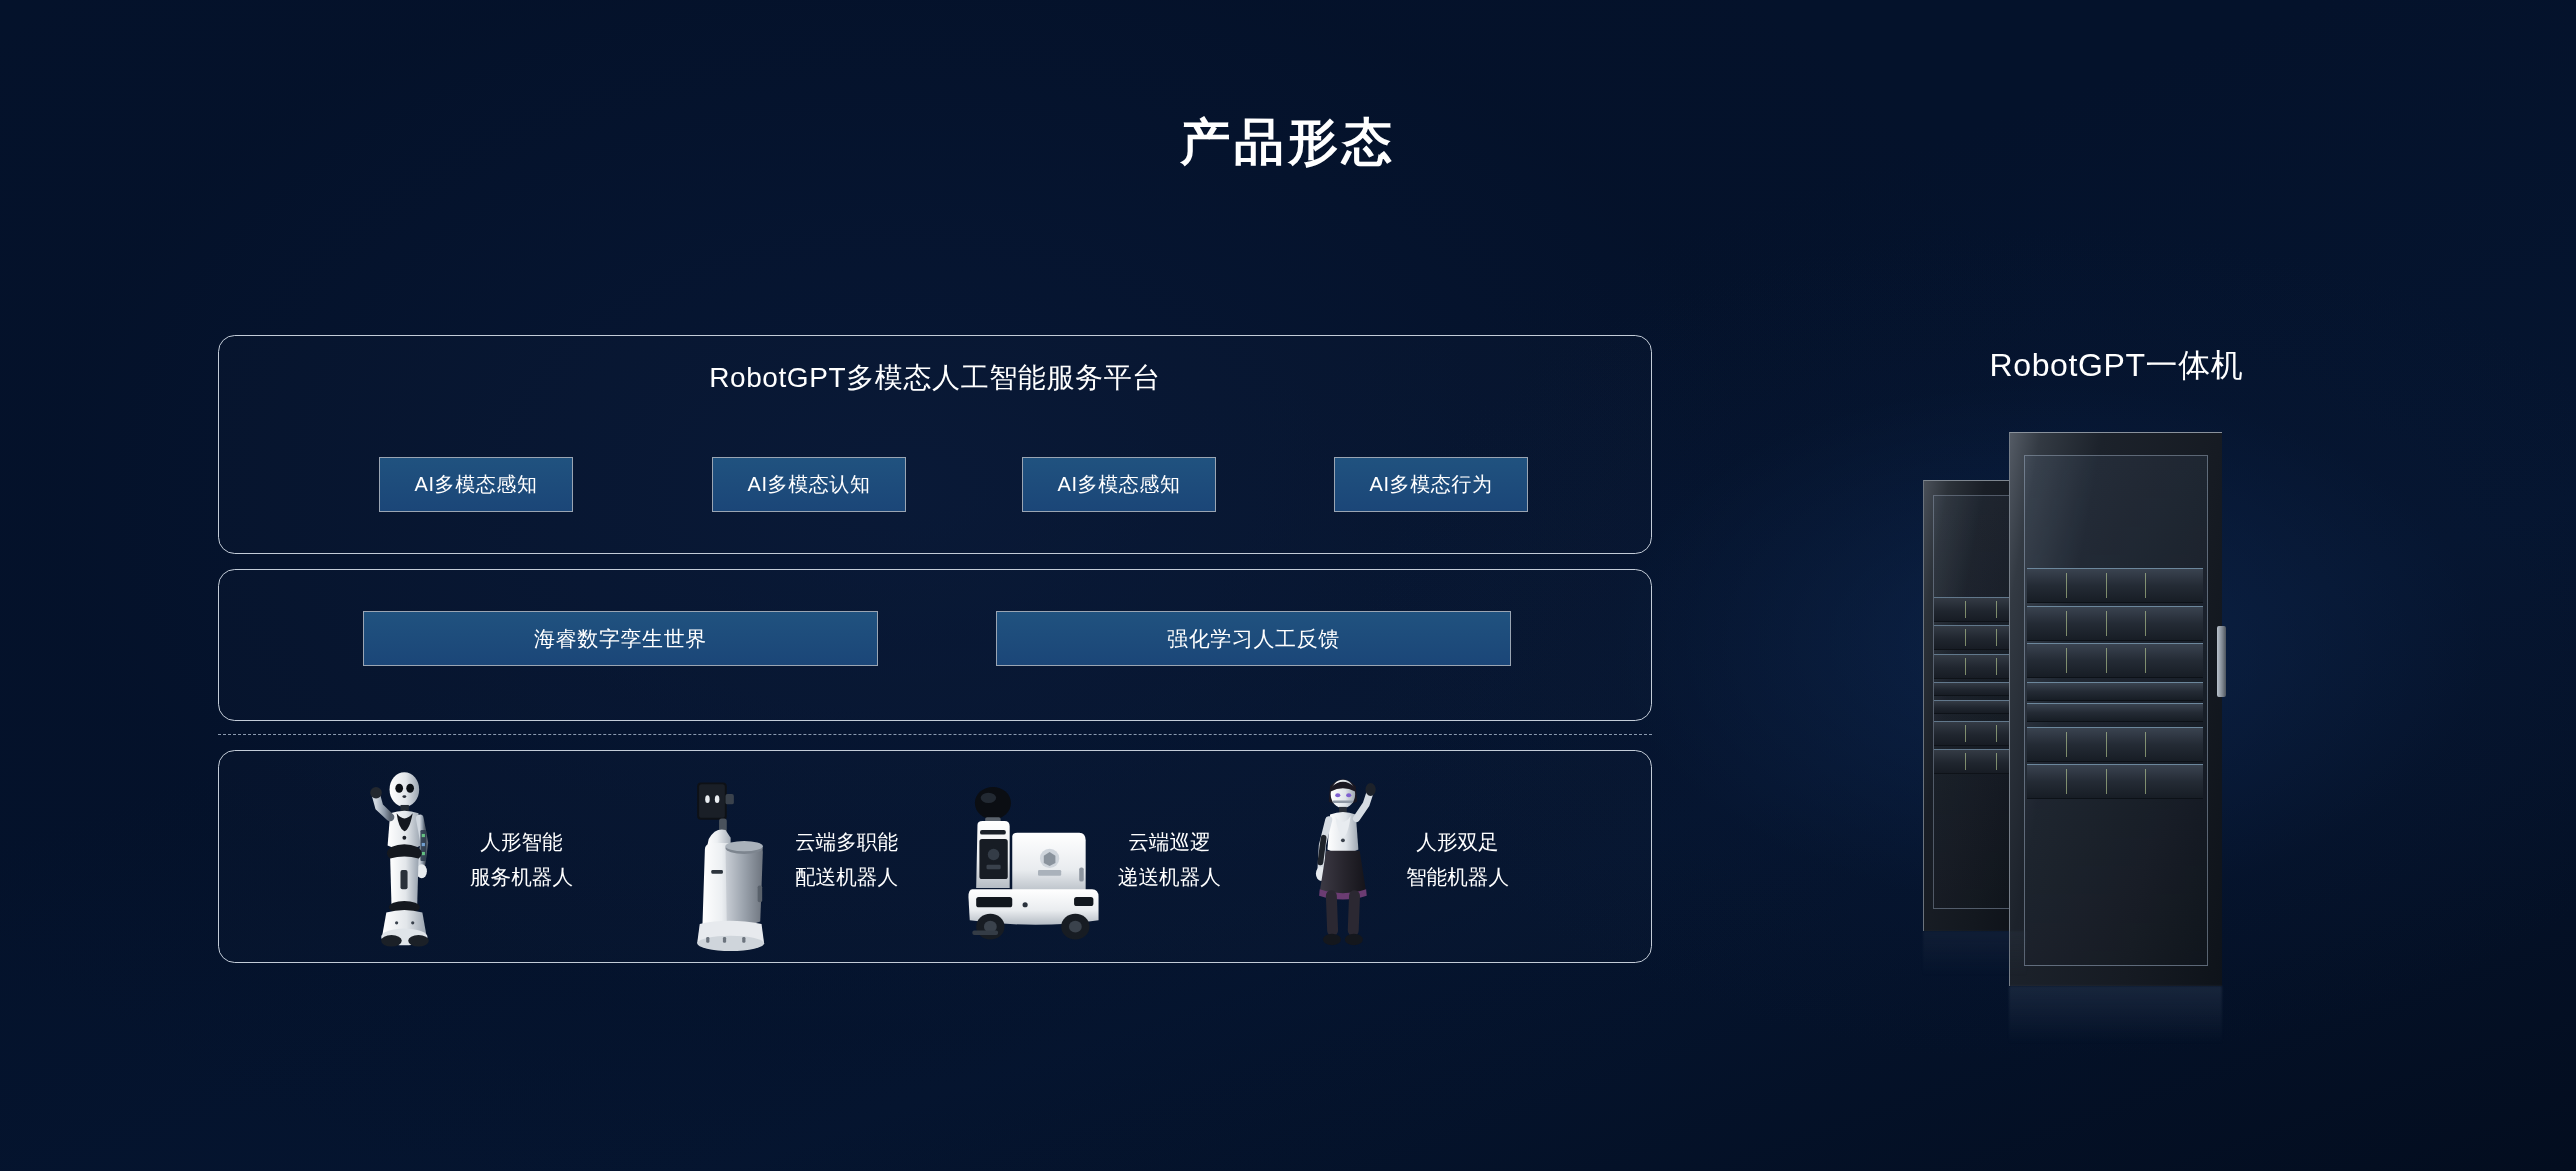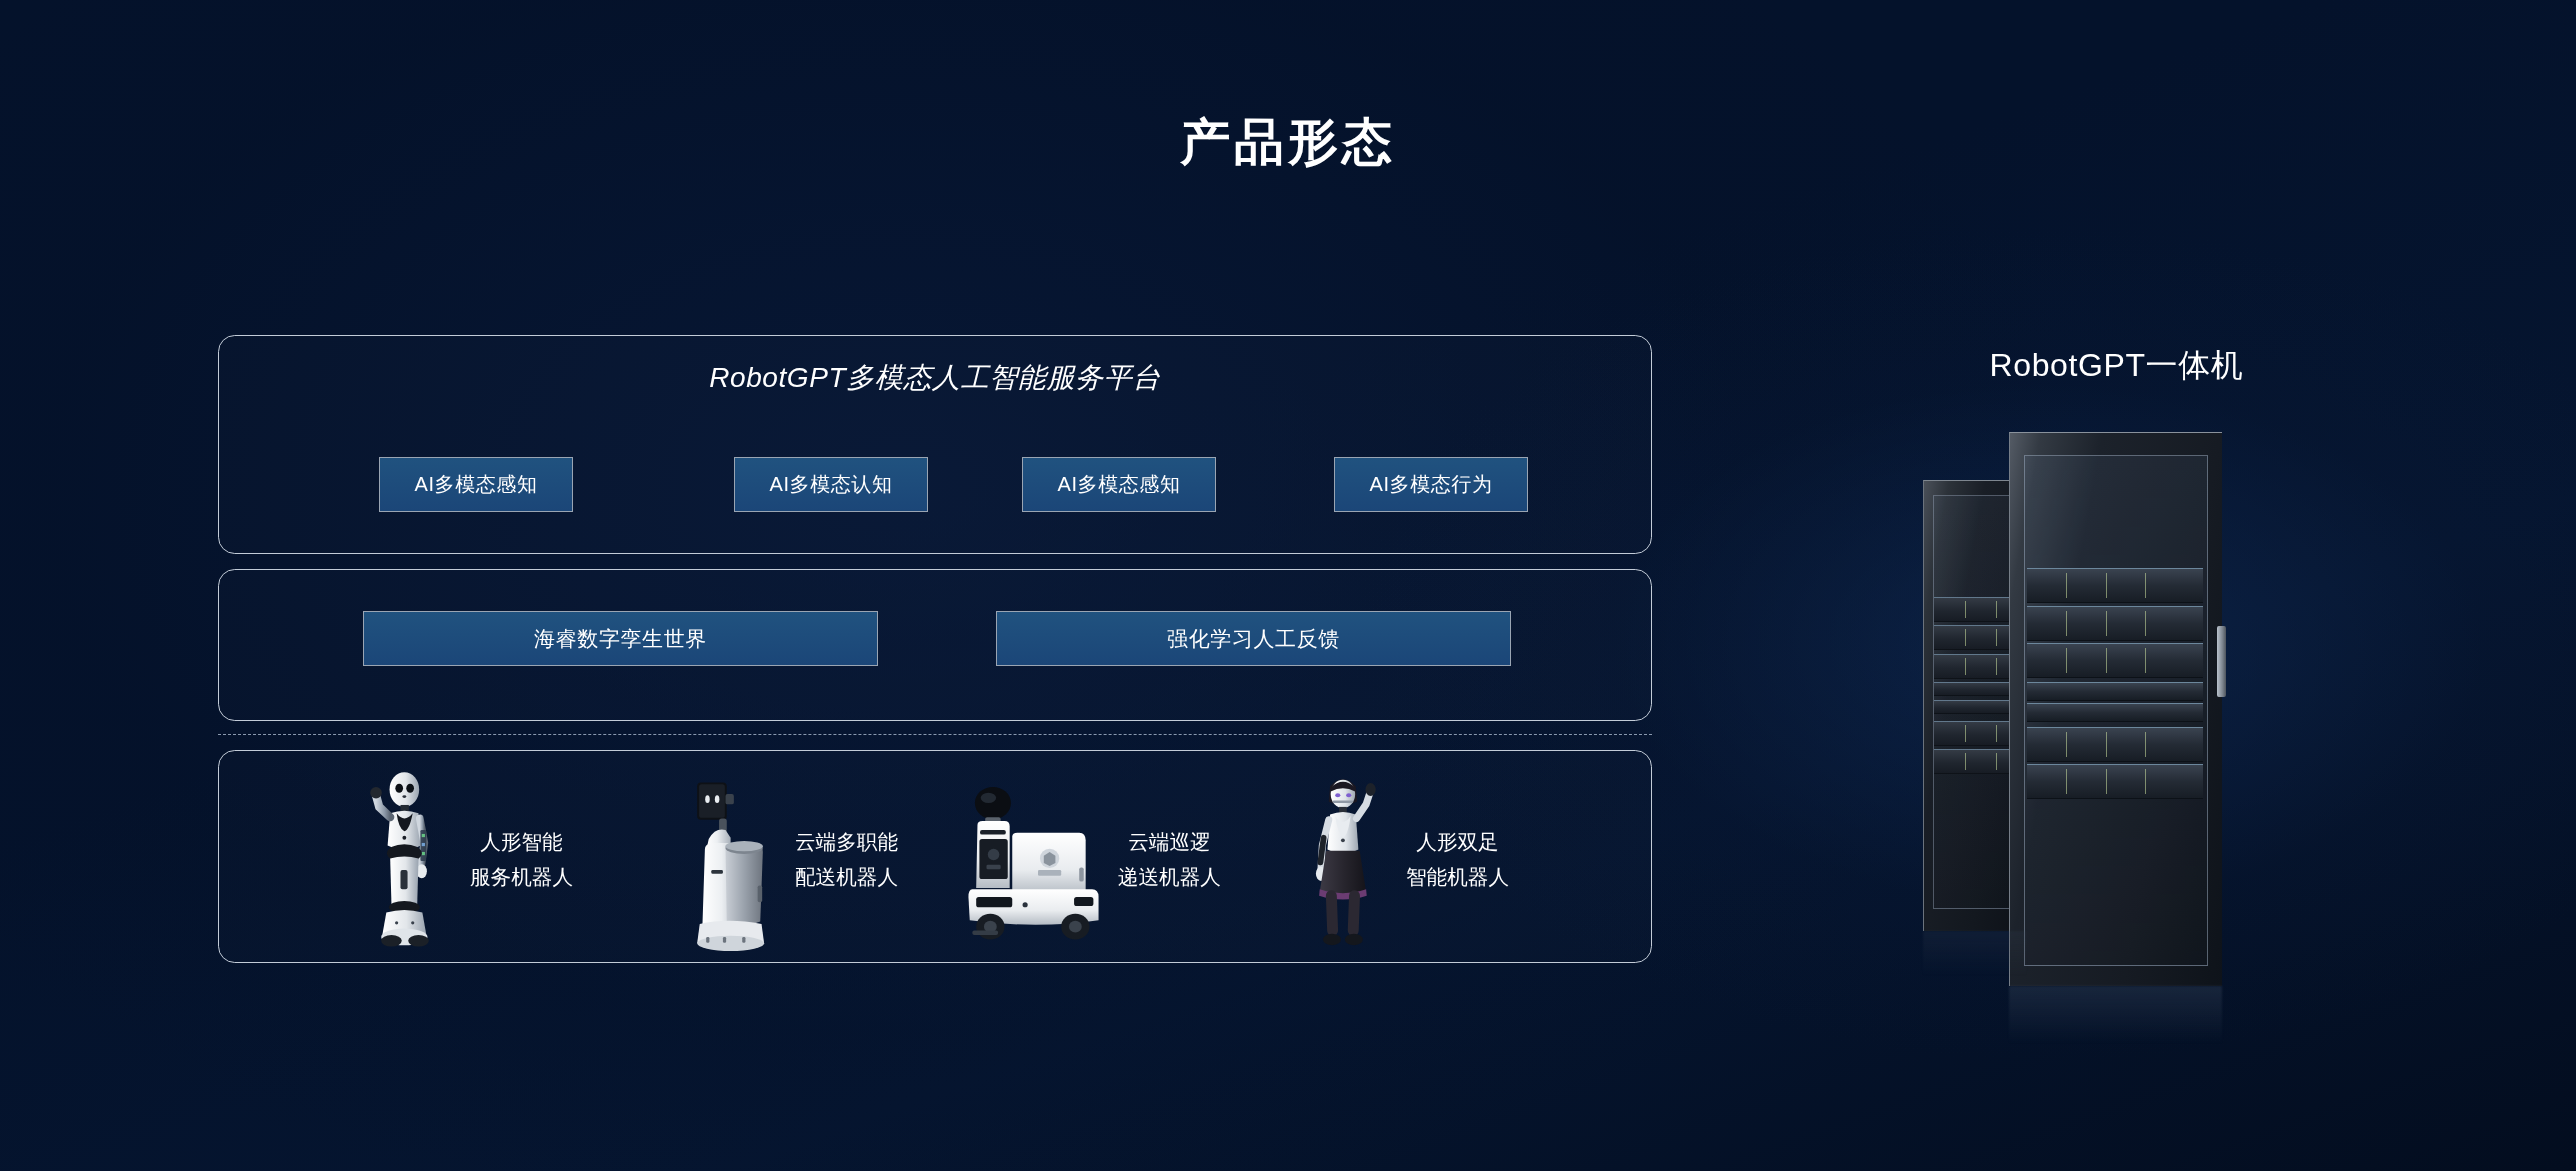--- a/index.html
+++ b/index.html
@@ -35,21 +35,20 @@
     letter-spacing: 3.9px;
   }
 
   
   .panel {
     position: absolute;
     border: 1.3px solid #c3ccd8;
     border-radius: 16.7px;
     box-sizing: border-box;
     background: rgba(255,255,255,0.012);
-    font-style: italic;
   }
   #panel-platform { left: 218px; top: 335px;  width: 1434px; height: 219px; }
   #panel-engine   { left: 218px; top: 569px;  width: 1434px; height: 152px; }
   #panel-robots   { left: 218px; top: 750px; width: 1434px; height: 213px; }
 
   .panel-title {
     position: absolute;
     left: 0;
     top: 23px;
     width: 100%;
@@ -79,21 +78,21 @@
     color: #ffffff;
     font-size: 20px;
     letter-spacing: 0.6px;
     display: flex;
     align-items: center;
     justify-content: center;
     text-align: center;
   }
   .chip.small { top: 457px; width: 194px; height: 55px; margin-left: 16px; }
   #chip-0 { left: 363px;  }
-  #chip-1 { left: 718px; }
+  #chip-1 { left: 696px; }
   #chip-2 { left: 1006px; }
   #chip-3 { left: 1318px; }
 
   .chip.wide {
     top: 611px;
     height: 55px;
     font-size: 21px;
   }
   #wide-0 { left: 363px;  width: 515px; }
   #wide-1 { left: 996px; width: 515px; }

